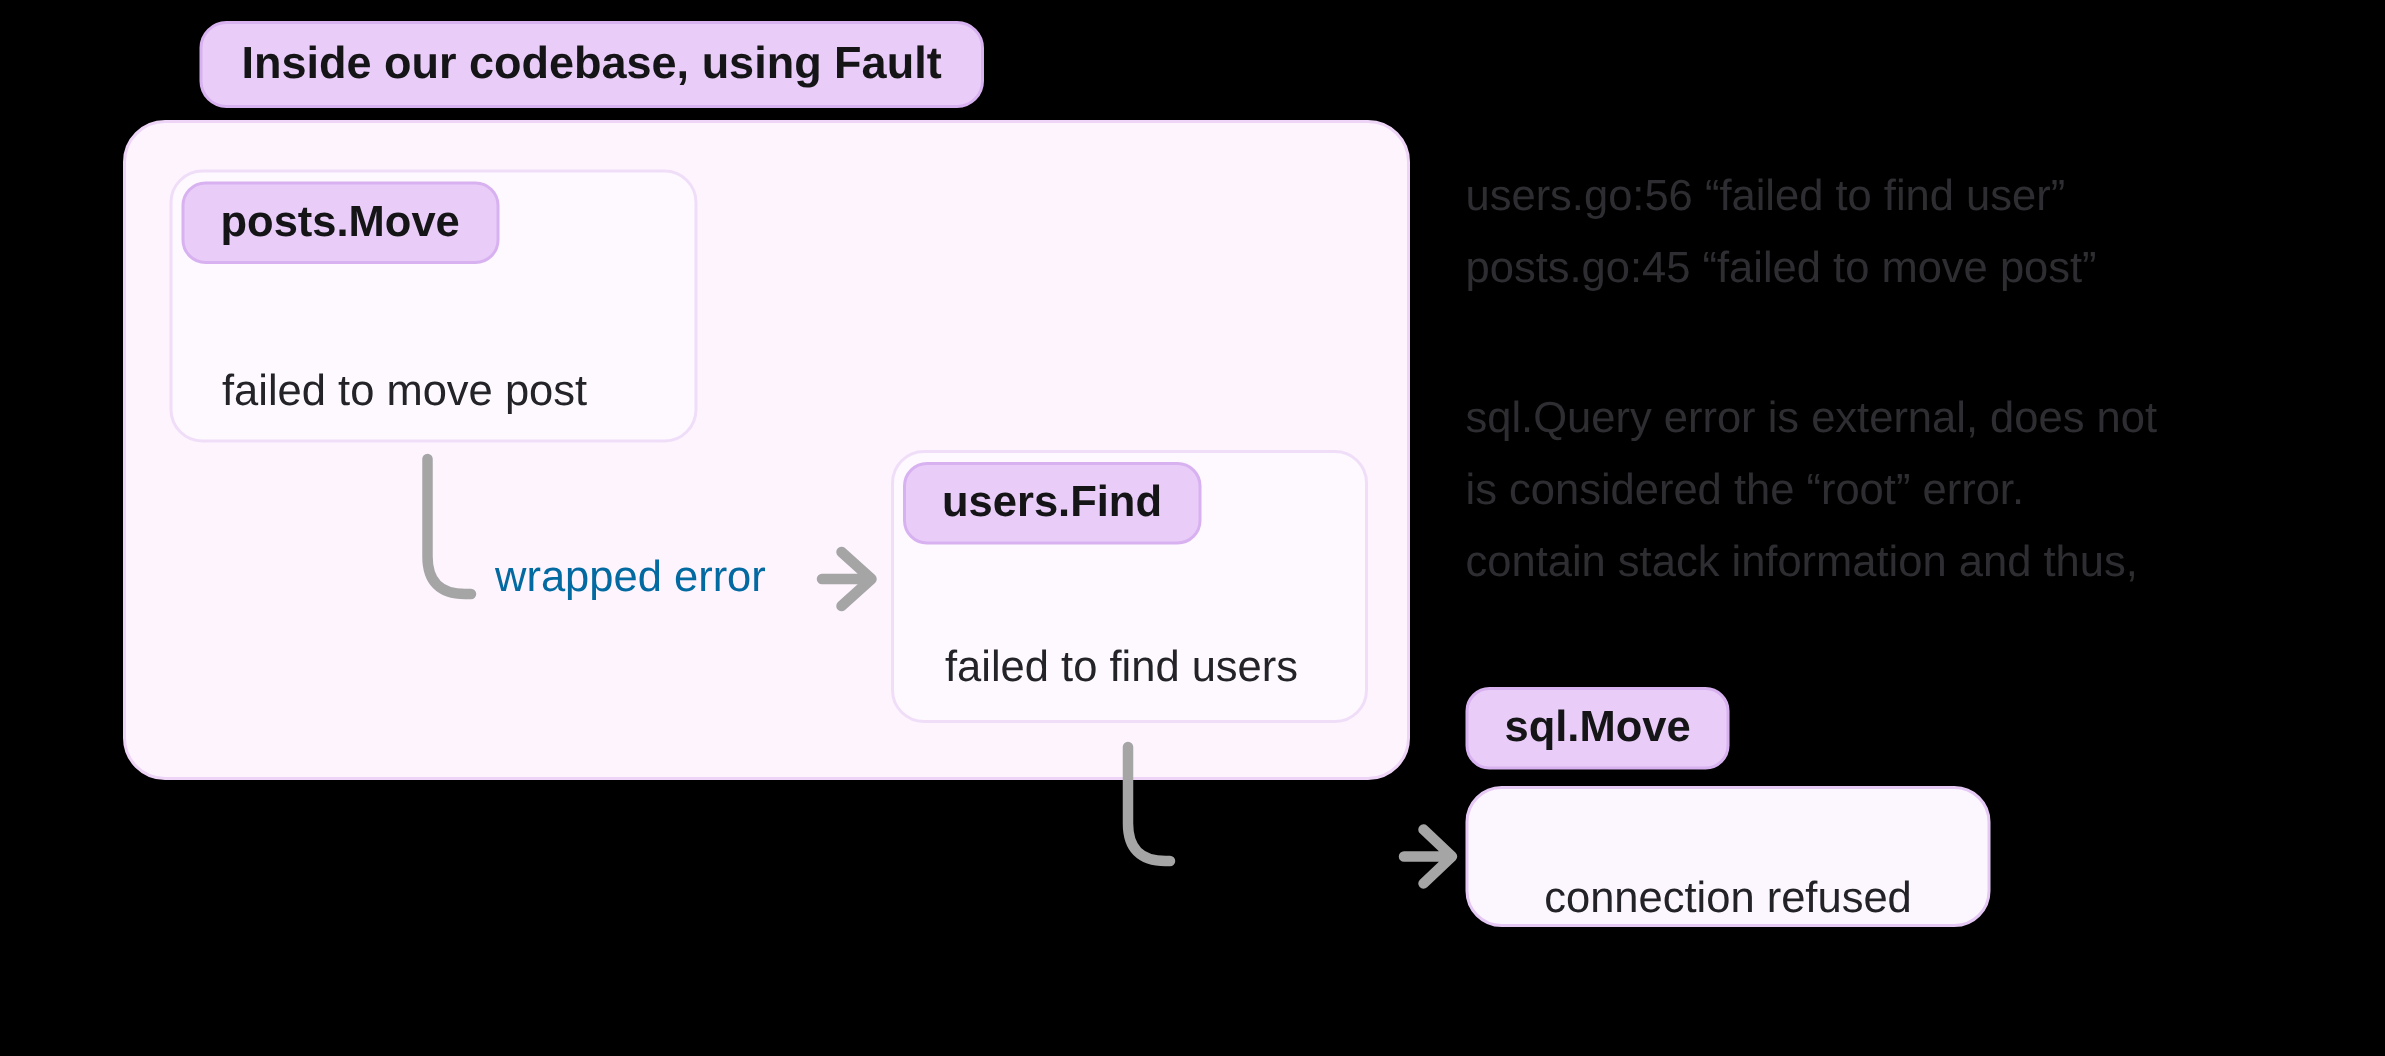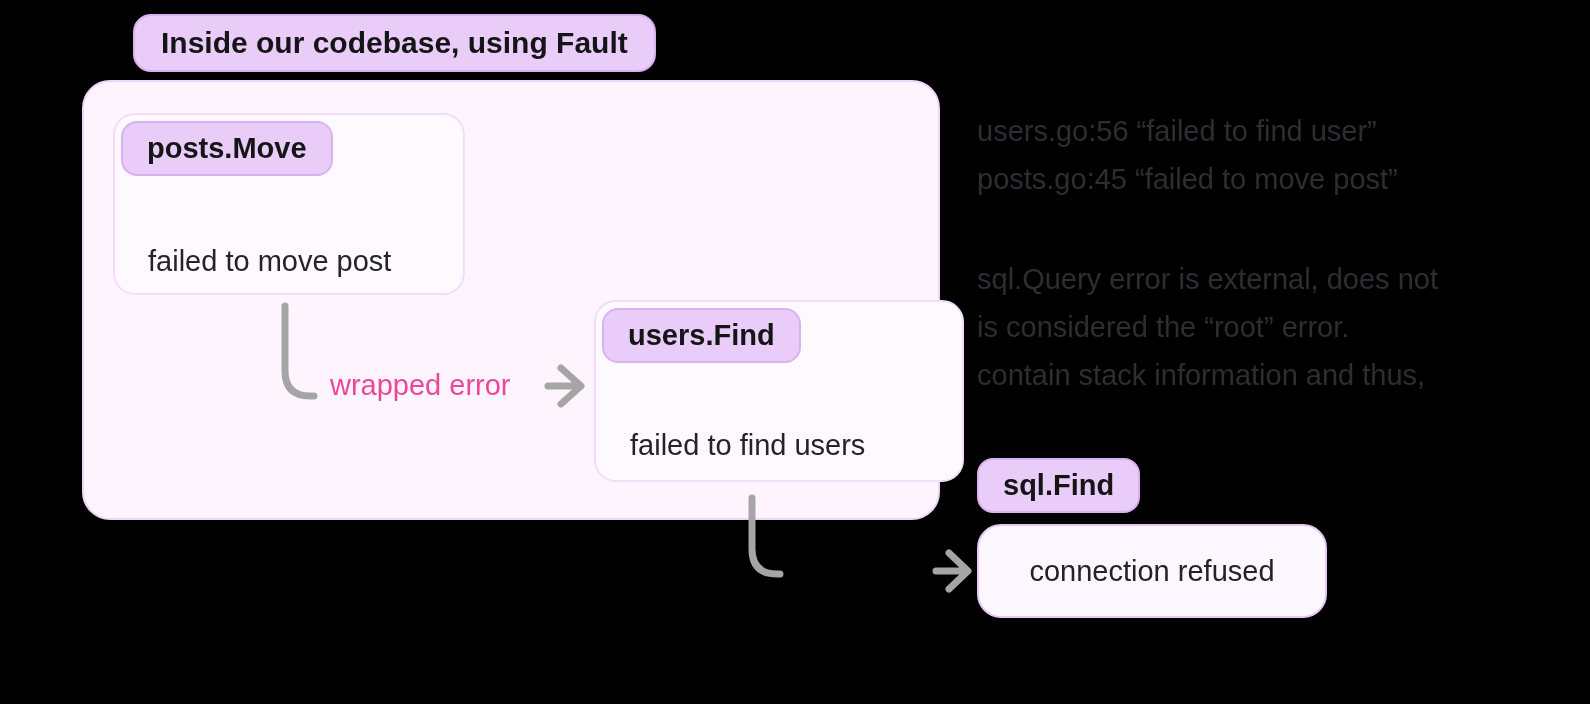--- a/index.html
+++ b/index.html
@@ -70,30 +70,30 @@
     position: absolute;
     font-size: 29px;
     color: #242428;
     white-space: nowrap;
     margin-top: 34px;
   }
 
   .node-posts-move { left: 113px; top: 113px; width: 352px; height: 182px; }
   .node-posts-move .msg { left: 33px; top: 96px; }
 
-  .node-users-find { left: 594px; top: 300px; width: 370px; height: 182px; }
+  .node-users-find { left: 594px; top: 300px; width: 318px; height: 182px; }
   .node-users-find .msg { left: 34px; top: 93px; }
 
   
   .edge-label {
     position: absolute;
     left: 330px;
     top: 369px;
     font-size: 29px;
-    color: #ec4899;
+    color: #0369a1;
     white-space: nowrap;
   }
 
   
   .annotations {
     position: absolute;
     left: 977px;
     top: 107px;
     font-size: 29px;
     line-height: 48px;
@@ -112,21 +112,21 @@
     position: absolute;
     left: 977px;
     top: 524px;
     width: 350px;
     height: 94px;
     background: #fcf6fe;
     border: 2px solid #e5c9f4;
     border-radius: 24px;
     box-sizing: border-box;
     display: flex;
-    align-items: center;
+    align-items: flex-end;
     justify-content: center;
     font-size: 29px;
     color: #232327;
     white-space: nowrap;
   }
 
   
   .connector-overlay {
     position: absolute;
     left: 0;
@@ -163,21 +163,21 @@
 <div class="edge-label">wrapped error</div>
 
 <div class="annotations">
   <p>users.go:56 “failed to find user”</p>
   <p>posts.go:45 “failed to move post”</p>
   <p class="note">sql.Query error is external, does not</p>
   <p>is considered the “root” error.</p>
   <p>contain stack information and thus,</p>
 </div>
 
-<div class="badge sql-query-badge">sql.Find</div>
+<div class="badge sql-query-badge">sql.Move</div>
 
 <div class="connection-refused-box">
   <span>connection refused</span>
 </div>
 
 <svg class="connector-overlay" viewBox="0 0 1590 704" xmlns="http://www.w3.org/2000/svg">
   <path d="M285 306 L285 371 Q285 396 310 396 L314 396"></path>
   <path d="M548 386 H580 M561 368 L581 386 L561 404"></path>
   <path d="M752 498 L752 549 Q752 574 777 574 L780 574"></path>
   <path d="M936 571 H966 M949 553 L968 571 L949 589"></path>

